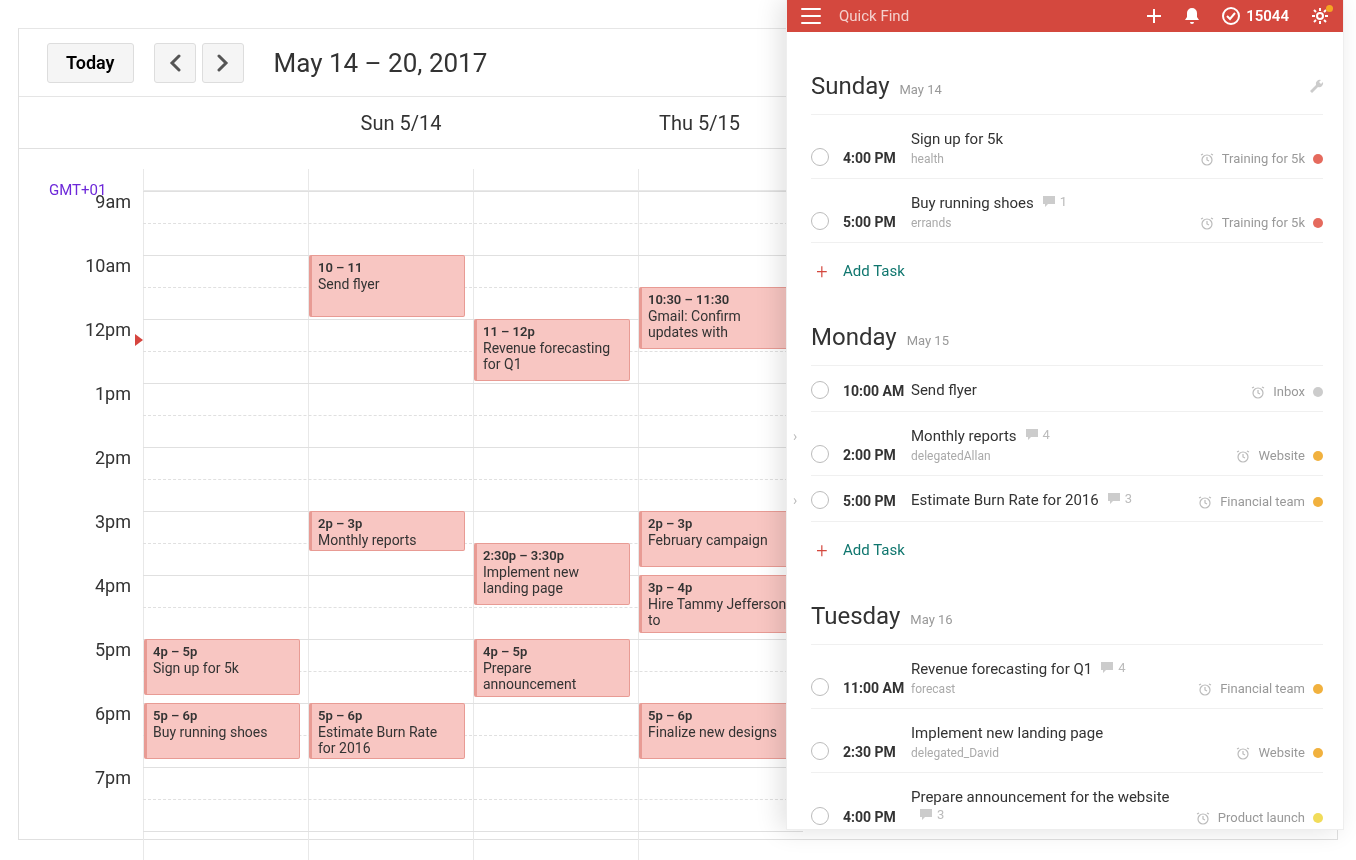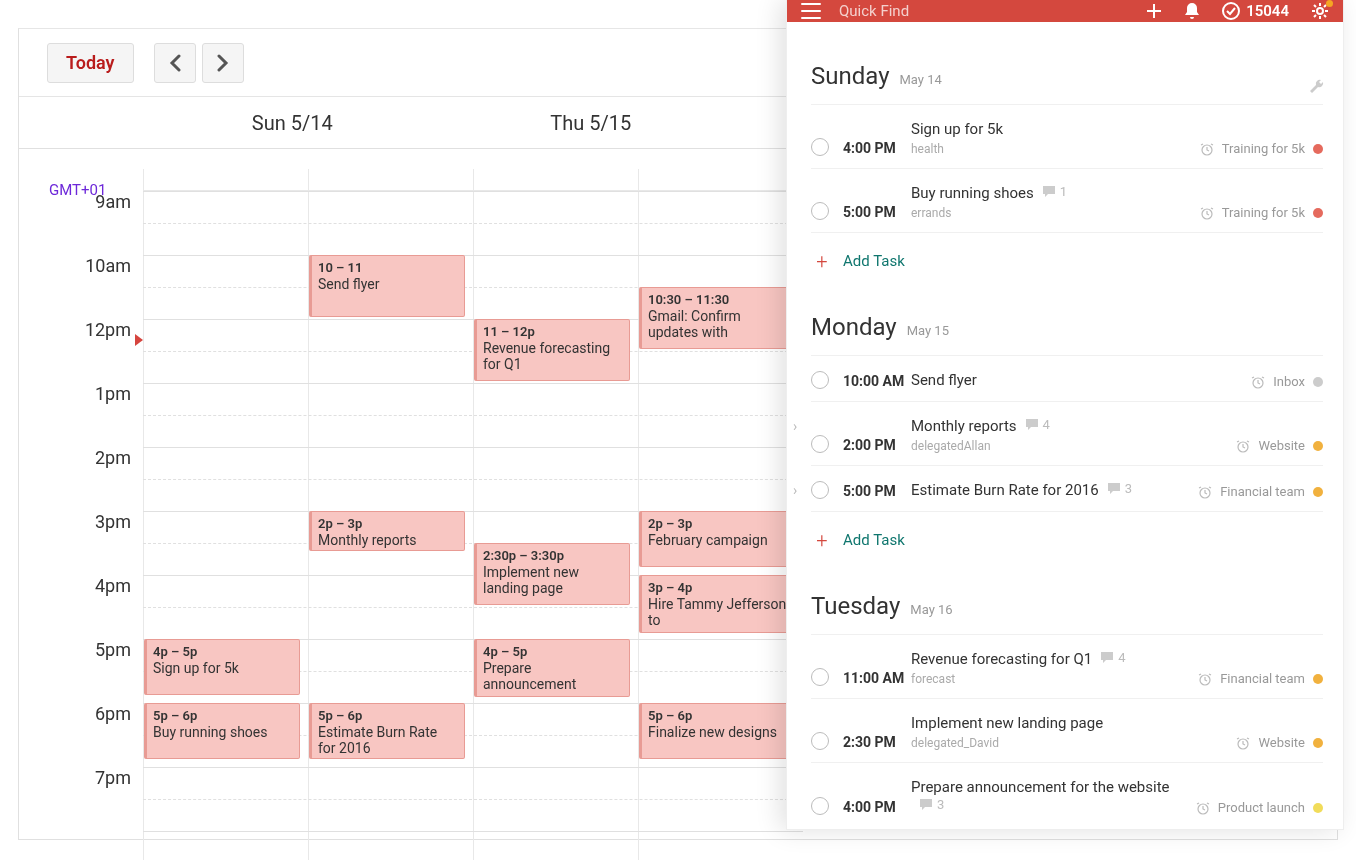--- a/index.html
+++ b/index.html
@@ -1,45 +1,45 @@
 <!DOCTYPE html>
 <html><head>
 <meta charset="utf-8">
 <style>
 * { margin:0; padding:0; box-sizing:border-box; font-family:-apple-system,BlinkMacSystemFont,"Segoe UI",Roboto,Arial,sans-serif; }
 body { width:1356px; height:860px; background:#fff; overflow:hidden; position:relative; }
 
 
 .cal { position:absolute; left:18px; top:28px; width:1320px; height:812px; border:1px solid #e0e0e0; border-top:1px solid #e6e6e6; background:#fff; }
 .cal-toolbar { height:68px; border-bottom:1px solid #e5e5e5; display:flex; align-items:center; padding-left:28px; gap:20px; }
-.btn-today { background:#f5f5f5; border:1px solid #ddd; border-radius:3px; height:40px; padding:0 18px; font-size:18px; font-weight:600; color:#b91c1c; cursor:pointer; }
+.btn-today { background:#f5f5f5; border:1px solid #ddd; border-radius:3px; height:40px; padding:0 18px; font-size:18px; font-weight:600; color:#000000; cursor:pointer; }
 .nav-arrows { display:flex; gap:6px; }
 .arrow-btn { width:42px; height:40px; background:#f5f5f5; border:1px solid #ddd; border-radius:3px; display:flex; align-items:center; justify-content:center; cursor:pointer; font-size:20px; color:#555; }
 .date-range { font-size:26px; color:#333; margin-left:10px; font-weight:400;}
 .cal-head { display:flex; height:52px; border-bottom:1px solid #e0e0e0; }
 .cal-head .spacer { width:124px; }
-.cal-head .daycol { flex:1; text-align:center; font-size:20px; color:#333; line-height:52px; min-width:165px; }
+.cal-head .daycol { flex:1; text-align:right; font-size:20px; color:#333; line-height:52px; min-width:165px; }
 .tz { position:absolute; left:30px; top:152px; font-size:15px; color:#6d28d9; }
 
 .grid-wrap { position:absolute; left:0; top:162px; width:100%; height:678px; overflow:hidden; }
 .hour-labels { position:absolute; left:0; top:0; width:124px; }
 .hour-labels .hl { height:64px; text-align:right; padding-right:12px; font-size:18px; color:#333; }
 .grid { position:absolute; left:124px; top:0; width:660px; height:678px; }
 .grid-col { position:absolute; top:0; width:165px; height:100%; border-left:1px solid #e8e8e8; }
 .grid-col:nth-child(1){left:0} .grid-col:nth-child(2){left:165px} .grid-col:nth-child(3){left:330px} .grid-col:nth-child(4){left:495px}
 .hline { position:absolute; left:124px; width:660px; height:0; border-top:1px dashed #e0e0e0; }
 .event { position:absolute; background:#f8c6c2; border:1px solid #e89b94; border-left:3px solid #e89b94; border-radius:2px; padding:4px 6px; font-size:14px; color:#333; overflow:hidden; line-height:1.2; }
 .event .etime { font-weight:600; font-size:13px; }
 .now-marker { position:absolute; left:124px; top:143px; width:0; height:0; border-left:8px solid #d6453e; border-top:6px solid transparent; border-bottom:6px solid transparent; transform:translateX(-8px);}
 .allday-row { position:absolute; left:124px; top:140px; width:660px; height:22px; }
 .allday-row .cell { position:absolute; top:0; width:165px; height:22px; border-left:1px solid #e8e8e8; border-bottom:1px solid #e8e8e8; }
 
 
 .panel { position:absolute; right:12px; top:0; width:558px; height:830px; background:#fff; box-shadow:-6px 0 24px rgba(0,0,0,.12); border:1px solid #eee; border-top:none; overflow:hidden; }
-.panel-top { height:22px; background:#d4483e; display:flex; align-items:center; padding:0 14px; color:#fff; gap:18px; }
+.panel-top { height:32px; background:#d4483e; display:flex; align-items:center; padding:0 14px; color:#fff; gap:18px; }
 .panel-top .menu { width:20px; height:16px; cursor:pointer; display:flex; flex-direction:column; justify-content:space-between; }
 .panel-top .menu span{height:2px;background:#fff;border-radius:1px;}
 .quick { color:#f4d0cd; font-size:15px; flex:1; }
 .top-icons { display:flex; align-items:center; gap:22px; }
 .top-icons svg{display:block;}
 .karma { display:flex; align-items:center; gap:6px; font-weight:600; font-size:15px;}
 .gear-wrap{position:relative;}
 .gear-wrap::after{content:"";position:absolute;top:-2px;right:-4px;width:7px;height:7px;background:#f5a623;border-radius:50%;}
 
 .panel-body { padding:0 20px 20px 24px; height:798px; overflow-y:auto; }
@@ -75,20 +75,21 @@
         <svg width="12" height="18" viewBox="0 0 12 18">
             <path d="M10 2 L3 9 L10 16" stroke="#555" stroke-width="3" fill="none" stroke-linecap="round"></path>
           </svg>
       </div>
       <div class="arrow-btn">
         <svg width="12" height="18" viewBox="0 0 12 18">
             <path d="M2 2 L9 9 L2 16" stroke="#555" stroke-width="3" fill="none" stroke-linecap="round"></path>
           </svg>
       </div>
     </div>
+    <div class="date-range">May 14 – 20, 2017</div>
   </div>
 
   <div class="cal-head">
     <div class="spacer"></div>
     <div id="day-headers" style="display:flex;flex:1;">
         <div class="daycol">Sun 5/14</div>
         <div class="daycol">Thu 5/15</div>
         <div class="daycol">Tue 5/16</div>
         <div class="daycol">Wed 5/17</div>
       </div>

